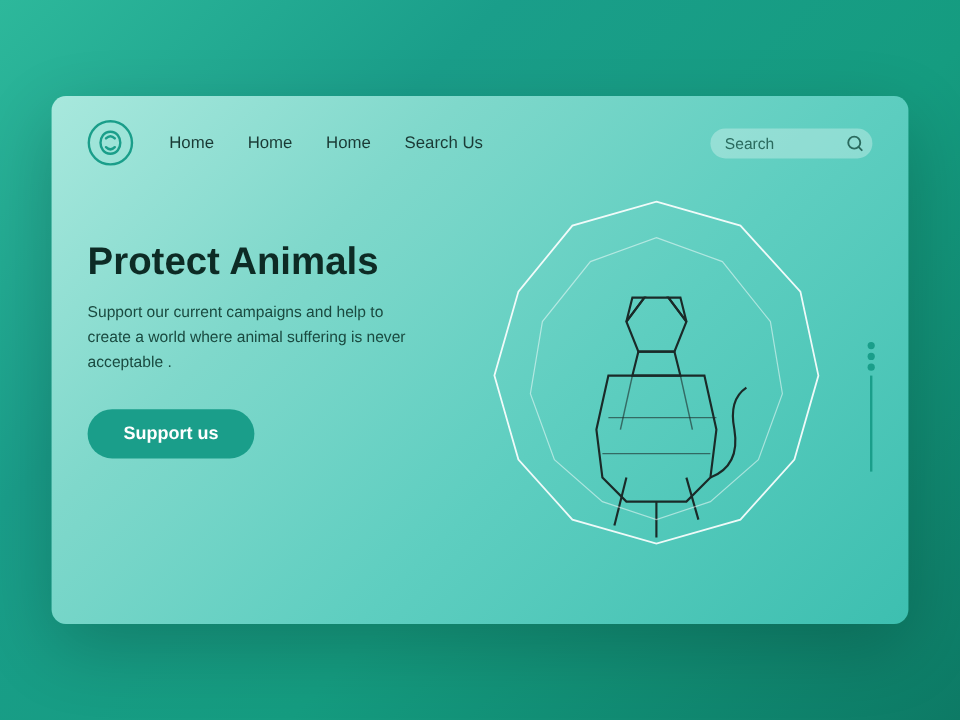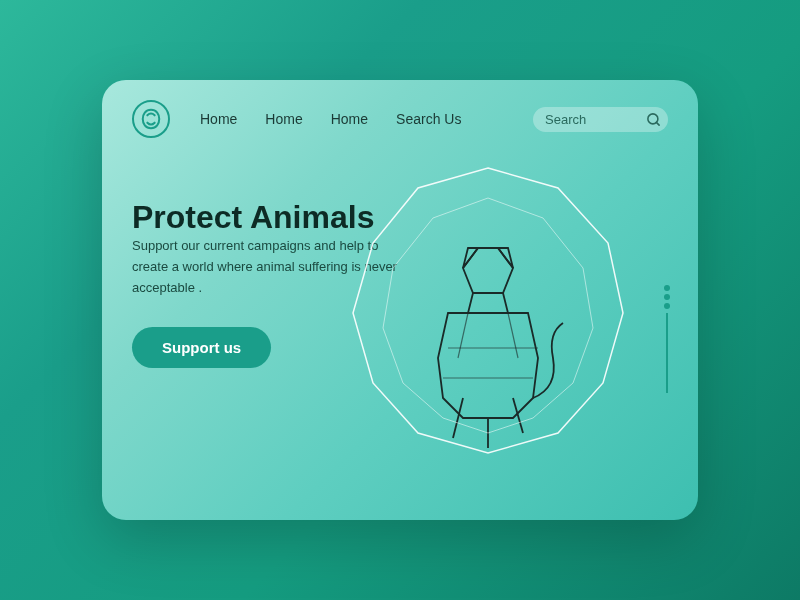--- a/index.html
+++ b/index.html
@@ -9,24 +9,24 @@
       height: 600px;
       background: linear-gradient(135deg, #2db89b 0%, #1a9e8a 30%, #159c80 60%, #0d7a65 100%);
       display: flex;
       align-items: center;
       justify-content: center;
       font-family: 'Segoe UI', Arial, sans-serif;
       overflow: hidden;
     }
 
     .card {
-      width: 596px;
+      width: 714px;
       height: 440px;
       background: linear-gradient(135deg, #a8e8dd 0%, #7fd8cb 30%, #5ecec0 60%, #3dbfb0 100%);
-      border-radius: 24px;
+      border-radius: 12px;
       position: relative;
       overflow: hidden;
       box-shadow: 0 20px 60px rgba(0,0,0,0.2);
     }
 
     
     .navbar {
       display: flex;
       align-items: center;
       padding: 20px 30px;
@@ -103,20 +103,21 @@
     .hero-text {
       max-width: 280px;
       padding-top: 30px;
     }
 
     .hero-title {
       font-size: 32px;
       font-weight: 800;
       color: #0d2b25;
       line-height: 1.2;
+      margin-bottom: 14px;
     }
 
     .hero-desc {
       font-size: 13px;
       color: #1a4a40;
       line-height: 1.6;
       margin-bottom: 28px;
     }
 
     .support-btn {

